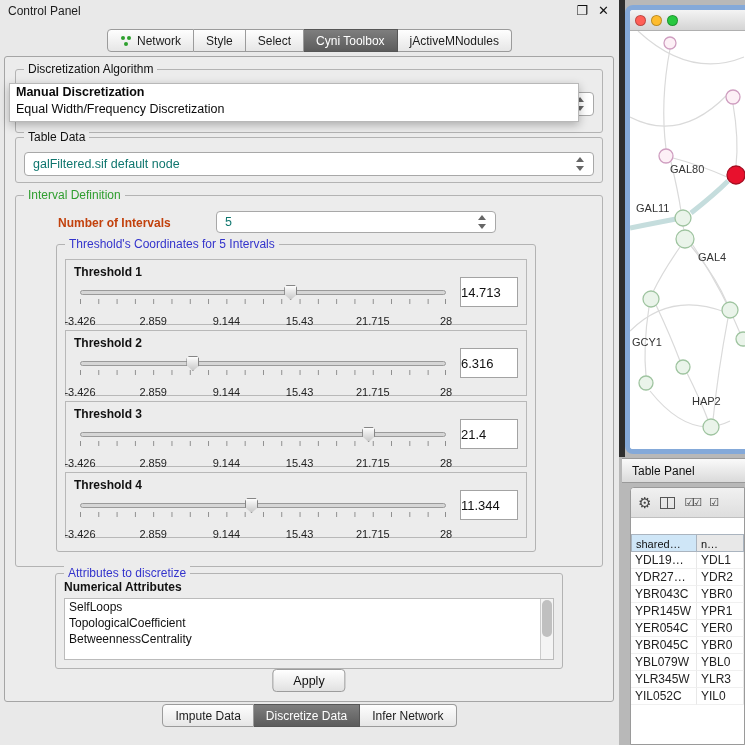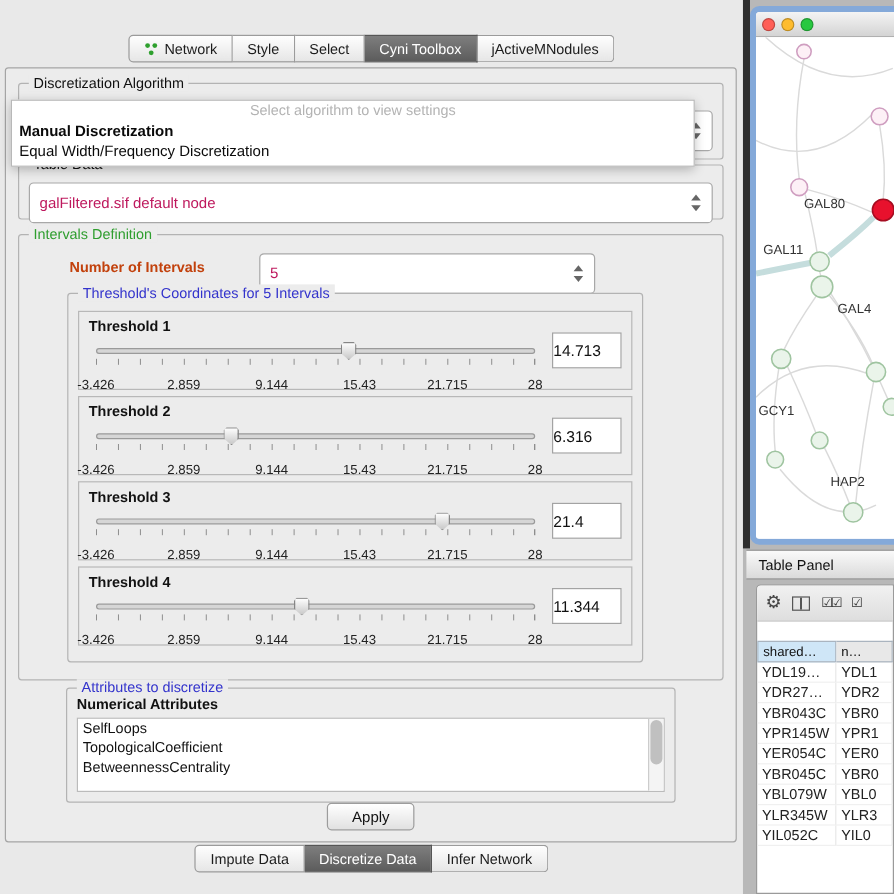--- a/index.html
+++ b/index.html
@@ -25,21 +25,21 @@
  background:#2ea02e;box-shadow:6px 0 0 #2ea02e,3px 6px 0 #2ea02e}
 
 .cp-body{position:absolute;left:4px;top:56px;width:610px;height:646px;border:1px solid #a5a5a5;border-radius:3px;background:#ececec}
 
 .group{position:absolute;border:1px solid #b3b3b3;border-radius:3px}
 .group-label{position:absolute;top:-8px;left:8px;background:#ececec;padding:0 4px;font-size:12px;color:#111;white-space:nowrap}
 .group-label.green{color:#2f9e2f}
 .group-label.blue{color:#3333cc}
 
 .combo{position:absolute;display:flex;align-items:center;background:#fff;border:1px solid #a8a8a8;border-radius:4px;
- font-size:12.5px;color:#be185d;padding:16px 8px;overflow:hidden;white-space:nowrap}
+ font-size:12.5px;color:#0f766e;padding:6px 8px;overflow:hidden;white-space:nowrap}
 .stepper{width:9px;height:14px;margin-left:auto;position:relative;flex:none}
 .stepper::before{content:"";position:absolute;top:0;left:0;border-left:4px solid transparent;border-right:4px solid transparent;border-bottom:5px solid #666}
 .stepper::after{content:"";position:absolute;bottom:0;left:0;border-left:4px solid transparent;border-right:4px solid transparent;border-top:5px solid #666}
 
 .algo-group{left:10px;top:12px;width:588px;height:64px}
 .algo-combo{left:8px;top:22px;right:8px;height:24px}
 
 .popup{position:absolute;left:4px;top:26px;width:570px;background:#fff;border:1px solid #b8b8b8;
  box-shadow:0 3px 9px rgba(0,0,0,.28);z-index:20;padding-bottom:3px}
 .popup-prompt{text-align:center;font-size:12px;color:#b3b3b3;line-height:17px}
@@ -117,20 +117,27 @@
 </style>
 </head>
 <body>
 
 <div id="app">
 
   <div class="right-bg"></div>
   <div class="dark-strip"></div>
 
   <div class="cp">
+    <div class="cp-titlebar">
+      <span class="cp-title">Control Panel</span>
+      <span class="win-btns">
+        <span>❐</span>
+        <span>✕</span>
+      </span>
+    </div>
 
     <div class="tabs" id="top-tabs">
         <div class="tab">
           <span class="net-glyph"></span>
           <span>Network</span>
         </div>
         <div class="tab">
           <span>Style</span>
         </div>
         <div class="tab">
@@ -148,37 +155,36 @@
 
       <div class="group algo-group">
         <span class="group-label">Discretization Algorithm</span>
         <div class="combo algo-combo">
           <span class="combo-text"></span>
           <span class="stepper"></span>
         </div>
       </div>
 
       <div class="popup">
-        <div class="popup-prompt">Select algorithm to view settings</div>
         <div id="popup-options">
             <div class="popup-option bold">Manual Discretization</div>
             <div class="popup-option">Equal Width/Frequency Discretization</div>
           </div>
       </div>
 
       <div class="group td-group">
         <span class="group-label">Table Data</span>
         <div class="combo td-combo">
           <span class="combo-text">galFiltered.sif default node</span>
           <span class="stepper"></span>
         </div>
       </div>
 
       <div class="group interval-group">
-        <span class="group-label green">Intervals Definition</span>
+        <span class="group-label green">Interval Definition</span>
         <span class="num-label">Number of Intervals</span>
         <div class="combo num-combo">
           <span class="combo-text">5</span>
           <span class="stepper"></span>
         </div>
 
         <div class="group thr-group">
           <span class="group-label blue">Threshold's Coordinates for 5 Intervals</span>
           <div id="thresholds">
               <div class="th-panel">

